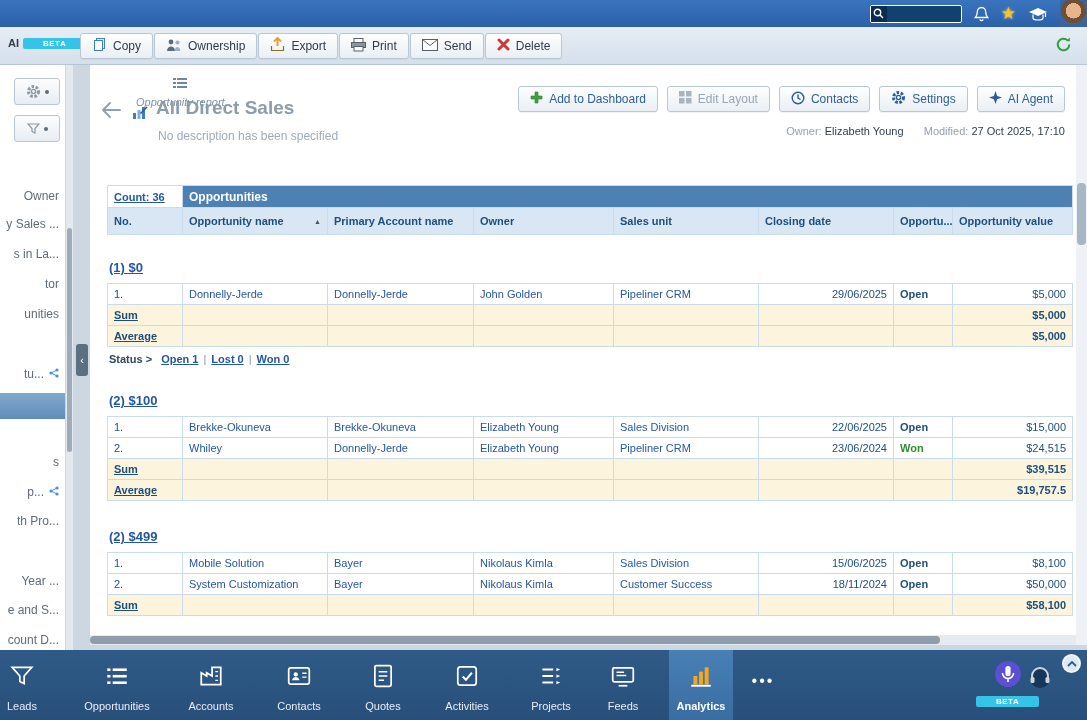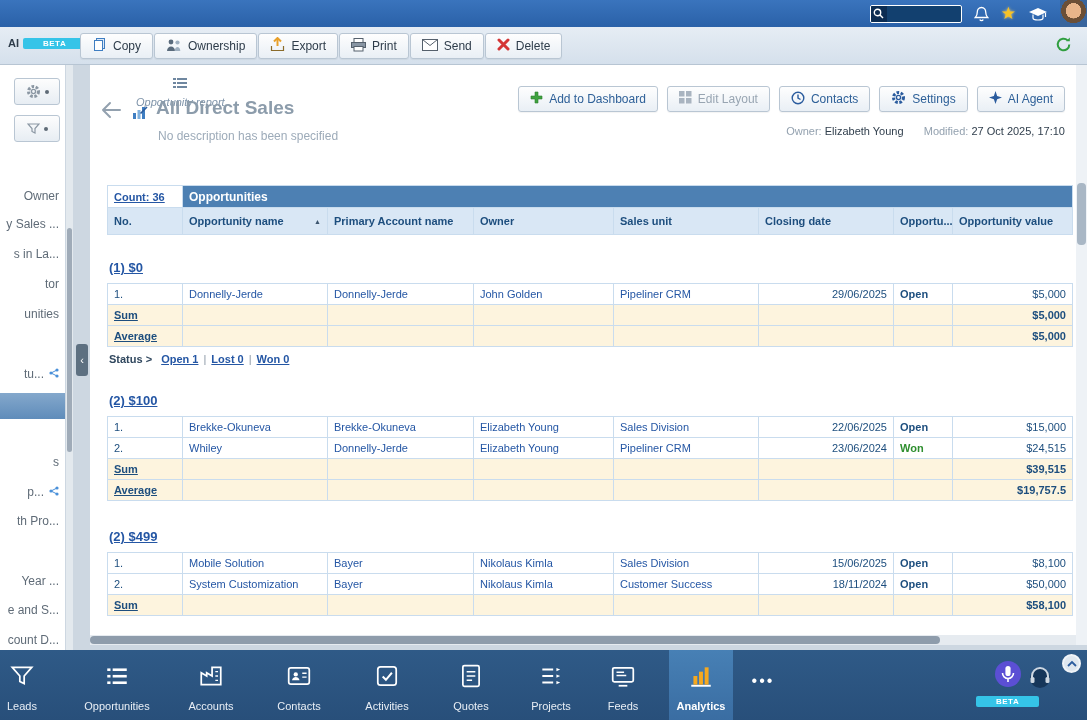--- a/index.html
+++ b/index.html
@@ -580,33 +580,33 @@
     </div>
     <div class="nav-item" style="width:88px">
       <span><svg width="26" height="26" viewBox="0 0 24 24">
             <rect x="2.5" y="4.5" width="19" height="15" rx="2" fill="none" stroke="#fff" stroke-width="1.6"></rect>
             <circle cx="9" cy="10.5" r="2" fill="#fff"></circle>
             <path d="M5.5 16c.5-2 2-3 3.5-3s3 1 3.5 3z" fill="#fff"></path>
             <path d="M15 9.5h4M15 13h4" stroke="#fff" stroke-width="1.3"></path>
           </svg></span>
       <span class="nav-label">Contacts</span>
     </div>
+    <div class="nav-item" style="width:80px">
+      <span><svg width="26" height="26" viewBox="0 0 24 24">
+            <rect x="4.5" y="2.5" width="15" height="19" rx="1.5" fill="none" stroke="#fff" stroke-width="1.6"></rect>
+            <path d="M8 8h8M8 12h8M8 16h5" stroke="#fff" stroke-width="1.4"></path>
+          </svg></span>
+      <span class="nav-label">Quotes</span>
+    </div>
     <div class="nav-item" style="width:88px">
       <span><svg width="26" height="26" viewBox="0 0 24 24">
             <rect x="3.5" y="3.5" width="17" height="17" rx="2.5" fill="none" stroke="#fff" stroke-width="1.6"></rect>
             <path d="M8 12.5l3 3 5.5-6.5" fill="none" stroke="#fff" stroke-width="1.8"></path>
           </svg></span>
       <span class="nav-label">Activities</span>
-    </div>
-    <div class="nav-item" style="width:80px">
-      <span><svg width="26" height="26" viewBox="0 0 24 24">
-            <rect x="4.5" y="2.5" width="15" height="19" rx="1.5" fill="none" stroke="#fff" stroke-width="1.6"></rect>
-            <path d="M8 8h8M8 12h8M8 16h5" stroke="#fff" stroke-width="1.4"></path>
-          </svg></span>
-      <span class="nav-label">Quotes</span>
     </div>
     <div class="nav-item" style="width:80px">
       <span><svg width="26" height="26" viewBox="0 0 24 24">
             <path d="M4 6h10M4 12h10M4 18h10" stroke="#fff" stroke-width="1.8"></path>
             <path d="M17 4.5l3.5 1.5L17 7.5zM17 10.5l3.5 1.5-3.5 1.5zM17 16.5l3.5 1.5-3.5 1.5z" fill="#fff"></path>
           </svg></span>
       <span class="nav-label">Projects</span>
     </div>
     <div class="nav-item" style="width:64px">
       <span><svg width="26" height="26" viewBox="0 0 24 24">

